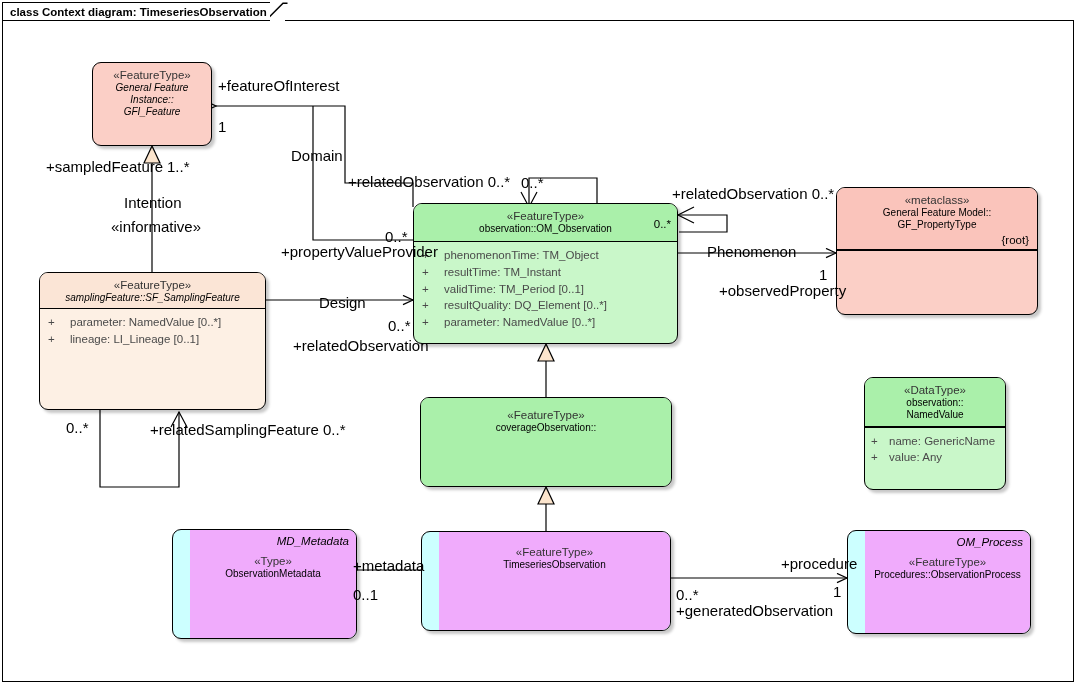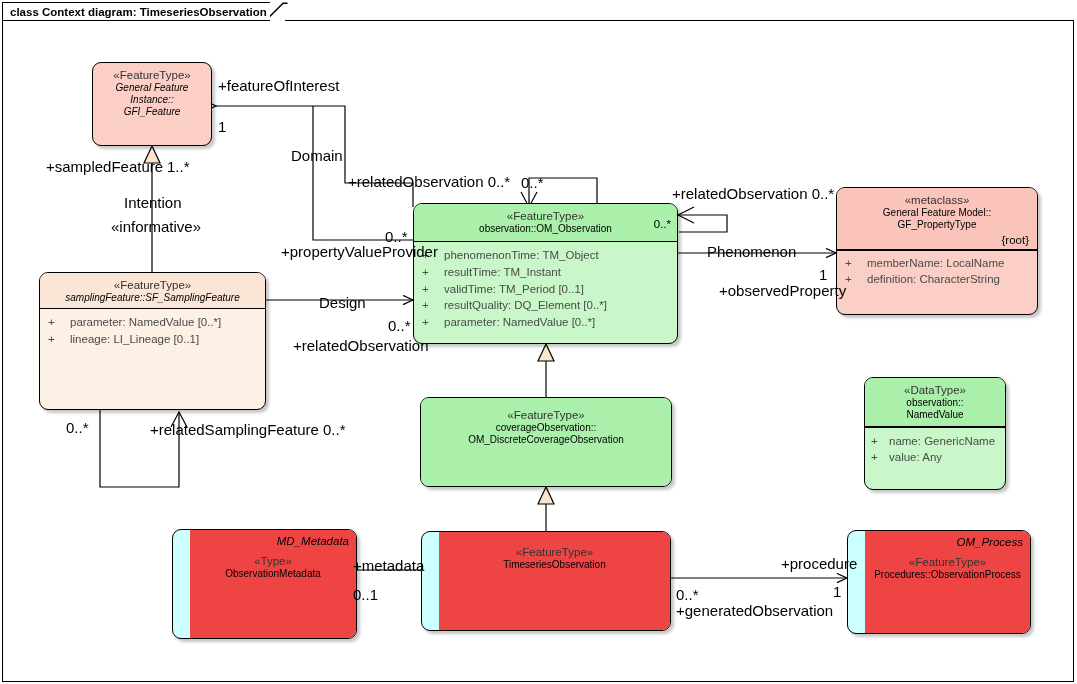--- a/index.html
+++ b/index.html
@@ -122,21 +122,21 @@
     margin-top: 2px;
   }
 
   
   .fill-pink   { background: #fbcfc6; }
   .fill-pink2  { background: #fac4bb; }
   .fill-peach  { background: #fbe5d6; }
   .fill-peachl { background: #fdf0e4; }
   .fill-green  { background: #aaf0aa; }
   .fill-greenl { background: #c9f7c9; }
-  .fill-cyan   { background: #ef4444; margin-left: 17px; }
+  .fill-cyan   { background: #f0abfc; margin-left: 17px; }
   .fill-cyanl  { background: #ccffff; }
 
   
   .lbl {
     position: absolute;
     font-size: 15px;
     color: #000;
     white-space: nowrap;
     z-index: 4;
   }
@@ -260,35 +260,26 @@
   </div>
 
   <div class="umlbox fill-pink" style="left:836px; top:187px; width:202px; height:128px;">
     <div class="hdr fill-pink2" style="padding-bottom:2px;">
       <span class="stereo">«metaclass»</span>
       <span class="cname">General Feature Model::</span>
       <span class="cname">GF_PropertyType</span>
       <span class="rootlbl">{root}</span>
     </div>
     <div class="divider"></div>
-    <div class="attrs" style="padding-top:4px;">
-      <div class="attr-row">
-        <span class="attr-vis">+</span><span>memberName: LocalName</span>
-      </div>
-      <div class="attr-row">
-        <span class="attr-vis">+</span><span>definition: CharacterString</span>
-      </div>
-    </div>
   </div>
 
   <div class="umlbox fill-greenl" style="left:420px; top:397px; width:252px; height:90px;">
     <div class="hdr fill-green" style="height:100%; padding-top:10px;">
       <span class="stereo">«FeatureType»</span>
       <span class="cname">coverageObservation::</span>
-      <span class="cname">OM_DiscreteCoverageObservation</span>
     </div>
   </div>
 
   <div class="umlbox fill-greenl" style="left:864px; top:377px; width:142px; height:113px;">
     <div class="hdr fill-green" style="padding-bottom:5px;">
       <span class="stereo">«DataType»</span>
       <span class="cname">observation::</span>
       <span class="cname">NamedValue</span>
     </div>
     <div class="divider"></div>

